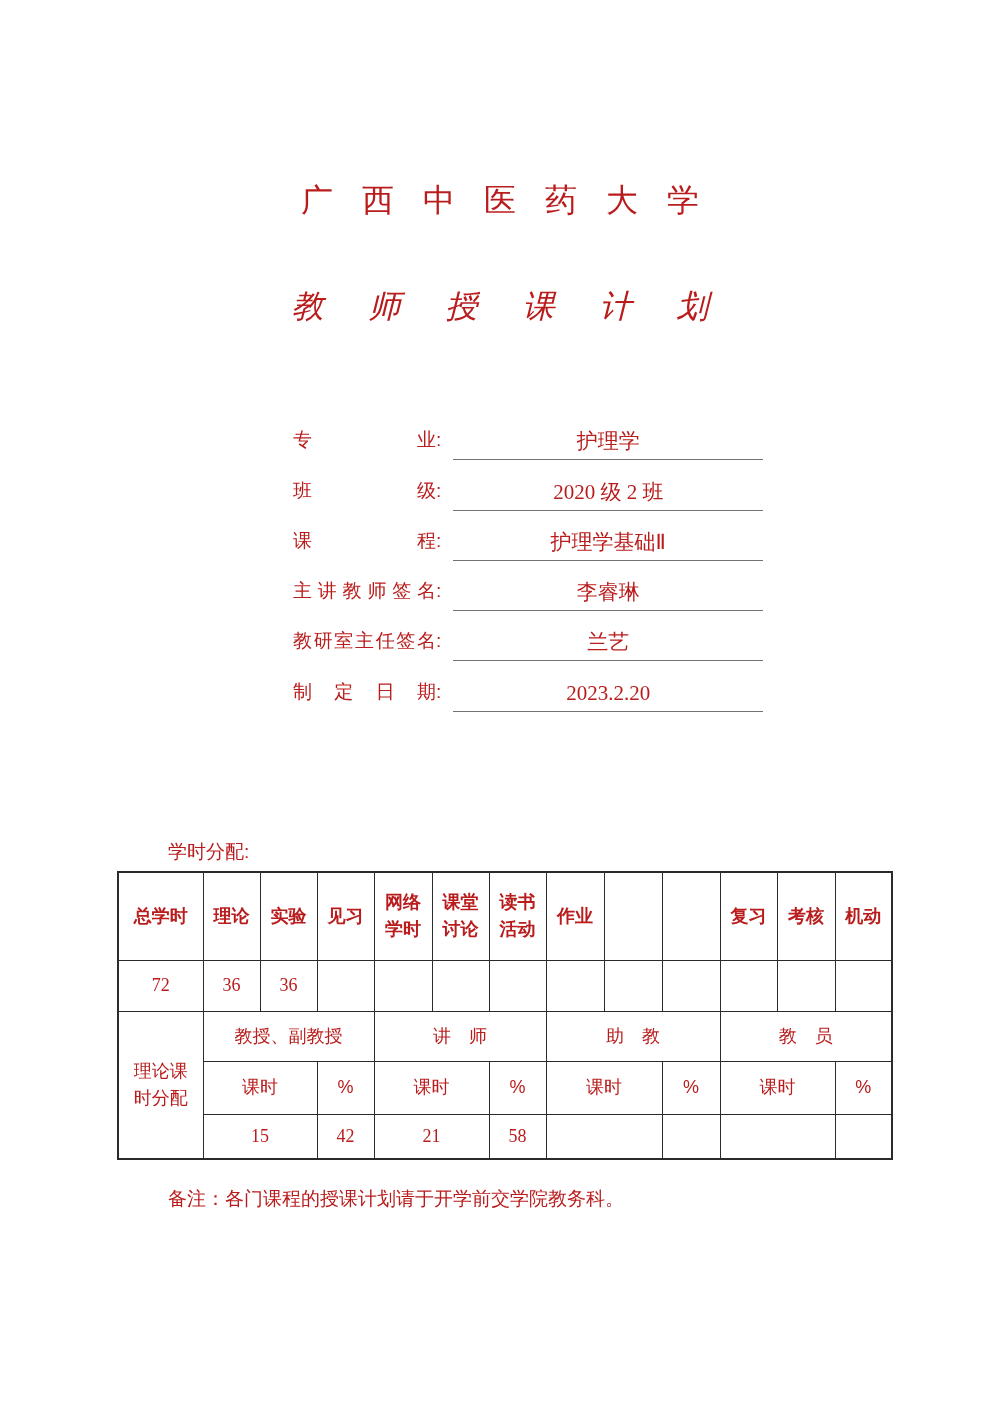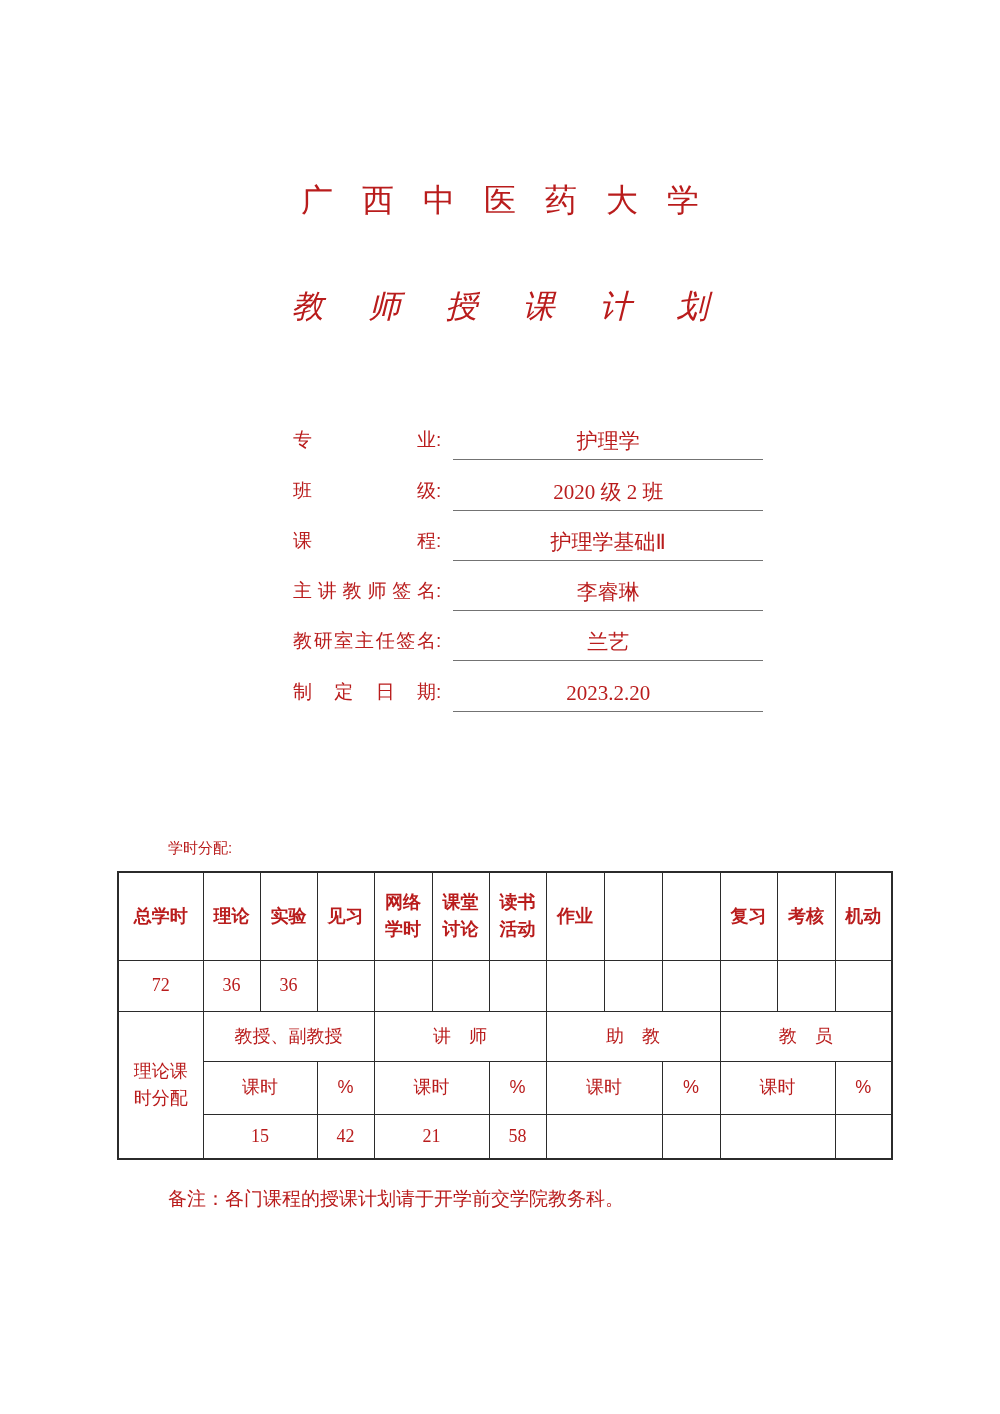--- a/index.html
+++ b/index.html
@@ -18,21 +18,21 @@
   .form-row{display:flex;align-items:flex-end;height:50.3px;}
   .field-label{font-size:19px;padding-bottom:7px;white-space:nowrap;}
   .lbl-chars{display:inline-block;width:143px;text-align:justify;text-align-last:justify;}
   .lbl-colon{display:inline-block;}
   .field-value{
     width:310px;margin-left:12px;text-align:center;
     font-family:"Liberation Serif",serif;font-size:21px;
     border-bottom:1px solid #737373;padding-bottom:4px;min-height:26px;
   }
 
-  .alloc-caption{position:absolute;top:839px;left:168px;font-size:15px;}
+  .alloc-caption{position:absolute;top:839px;left:168px;font-size:19px;}
 
   table.hours{
     position:absolute;top:871px;left:117px;
     border-collapse:collapse;table-layout:fixed;width:774px;
     border:2px solid #2b2b2b;
   }
   table.hours td{
     border:1px solid #2b2b2b;text-align:center;vertical-align:middle;
     font-size:18px;line-height:1.5;padding:0;white-space:pre-line;overflow:hidden;
   }

